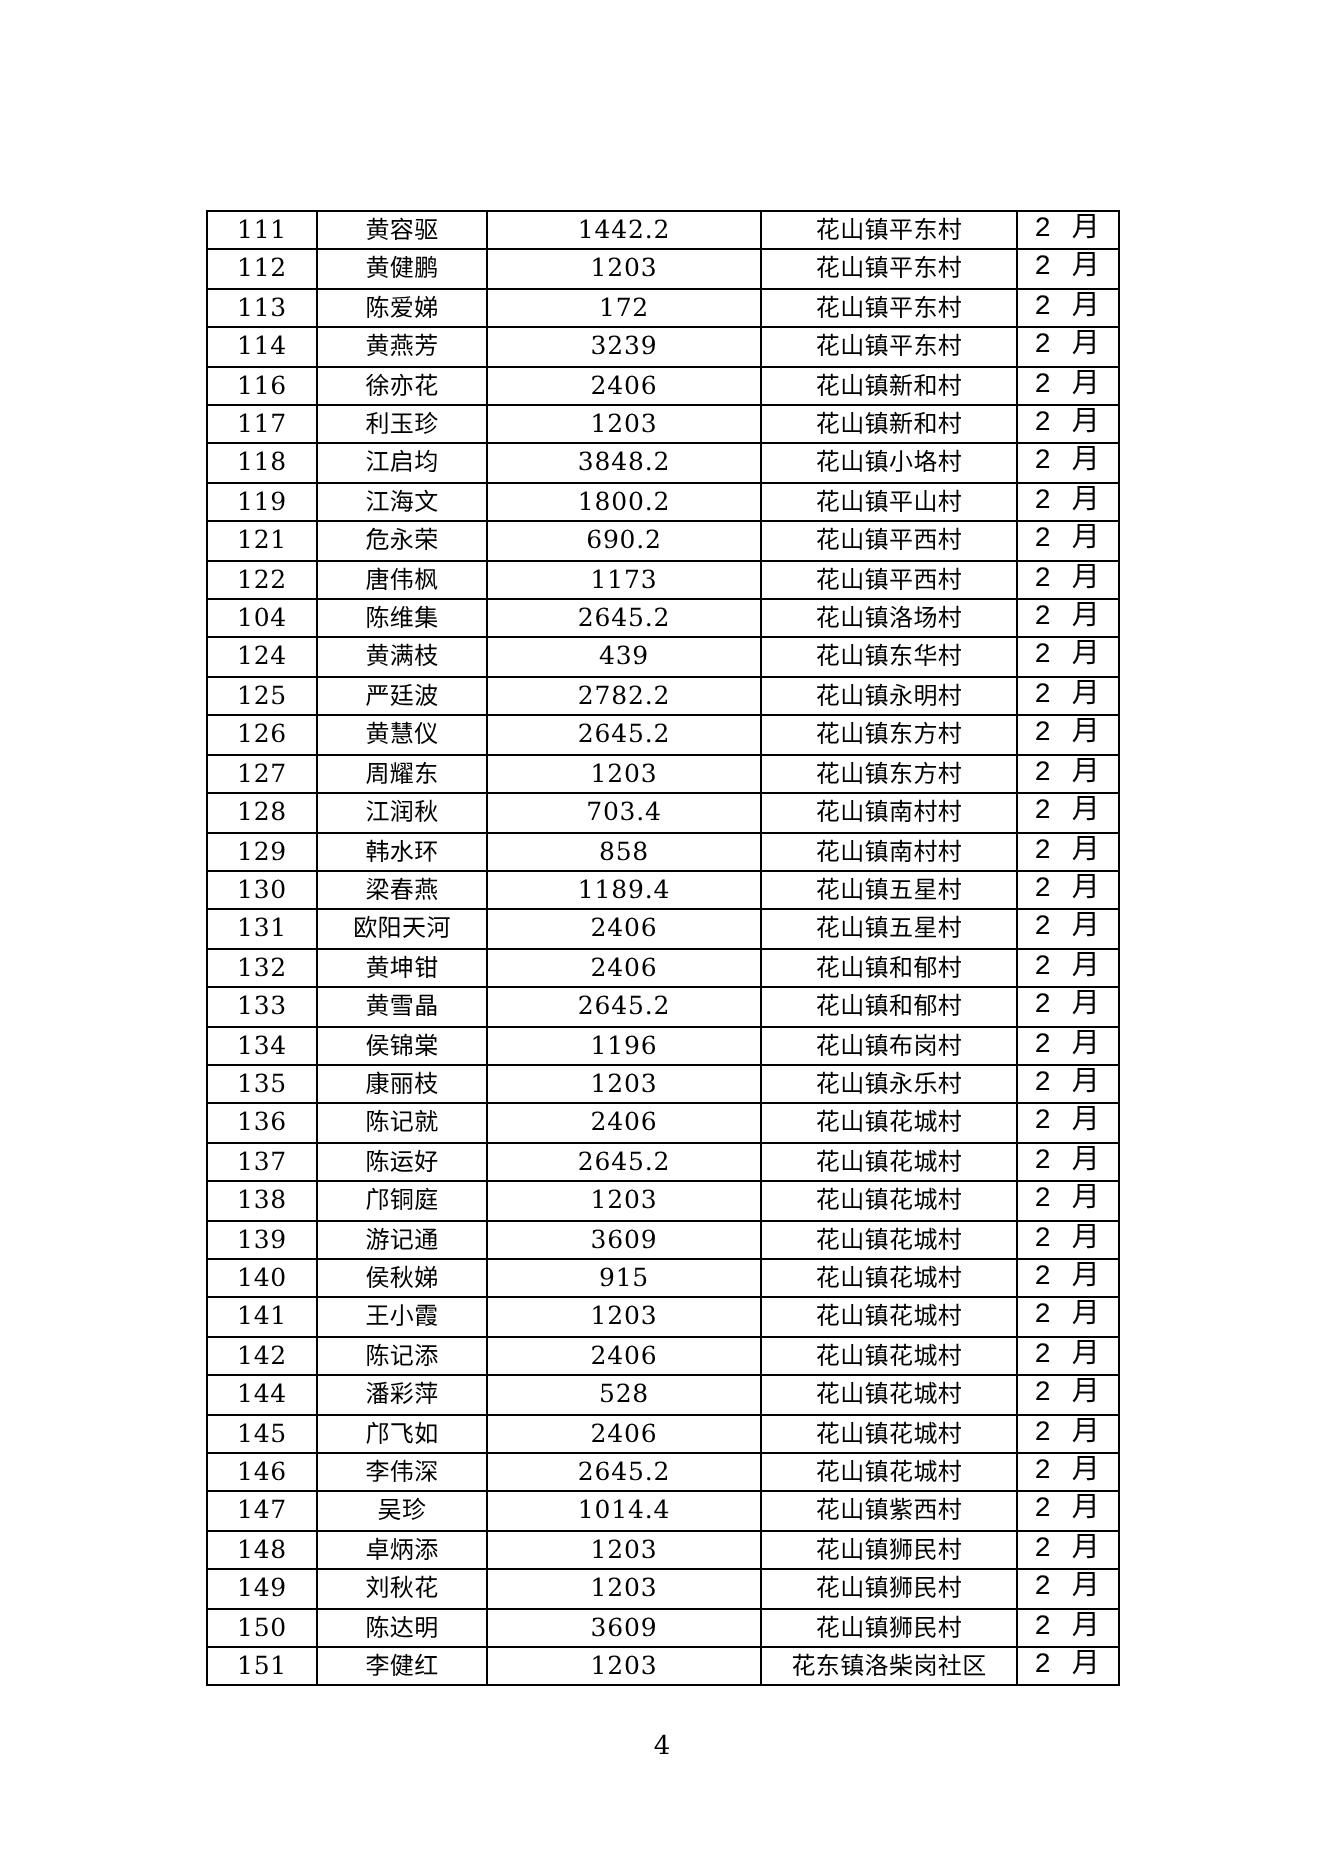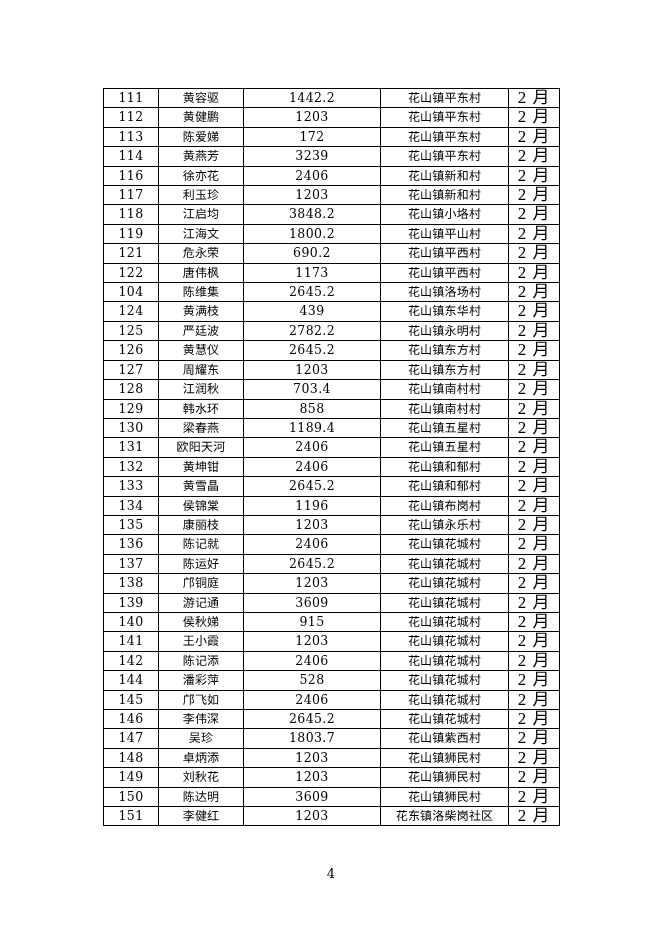--- a/index.html
+++ b/index.html
@@ -31,20 +31,21 @@
     position: absolute;
     left: 103px;
     top: 88px;
     width: 456px;
   }
 
   table.data-table {
     border-collapse: collapse;
     table-layout: fixed;
     width: 456px;
+    margin-top: 17px;
   }
 
   table.data-table col.c-index { width: 55px; }
   table.data-table col.c-name  { width: 85px; }
   table.data-table col.c-amt   { width: 137px; }
   table.data-table col.c-vill  { width: 128px; }
   table.data-table col.c-month { width: 51px; }
 
   table.data-table td {
     border: 1px solid #000000;
@@ -67,22 +68,22 @@
 
   
   td.cell-name,
   td.cell-village {
     font-family: "DejaVu Sans", "Liberation Sans", sans-serif;
     font-size: 12px;
     letter-spacing: 0.2px;
   }
 
   td.cell-month {
-    font-family: Liberation Serif, serif;
-    font-size: 17px;
+    font-family: Liberation Mono, monospace;
+    font-size: 14px;
     letter-spacing: 1px;
   }
 
   
   .page-number {
     position: absolute;
     left: 0;
     top: 866px;
     width: 662px;
     text-align: center;
@@ -333,21 +334,21 @@
           <tr>
             <td class="cell-index">146</td>
             <td class="cell-name">李伟深</td>
             <td class="cell-amount">2645.2</td>
             <td class="cell-village">花山镇花城村</td>
             <td class="cell-month">2 月</td>
           </tr>
           <tr>
             <td class="cell-index">147</td>
             <td class="cell-name">吴珍</td>
-            <td class="cell-amount">1803.7</td>
+            <td class="cell-amount">1014.4</td>
             <td class="cell-village">花山镇紫西村</td>
             <td class="cell-month">2 月</td>
           </tr>
           <tr>
             <td class="cell-index">148</td>
             <td class="cell-name">卓炳添</td>
             <td class="cell-amount">1203</td>
             <td class="cell-village">花山镇狮民村</td>
             <td class="cell-month">2 月</td>
           </tr>

